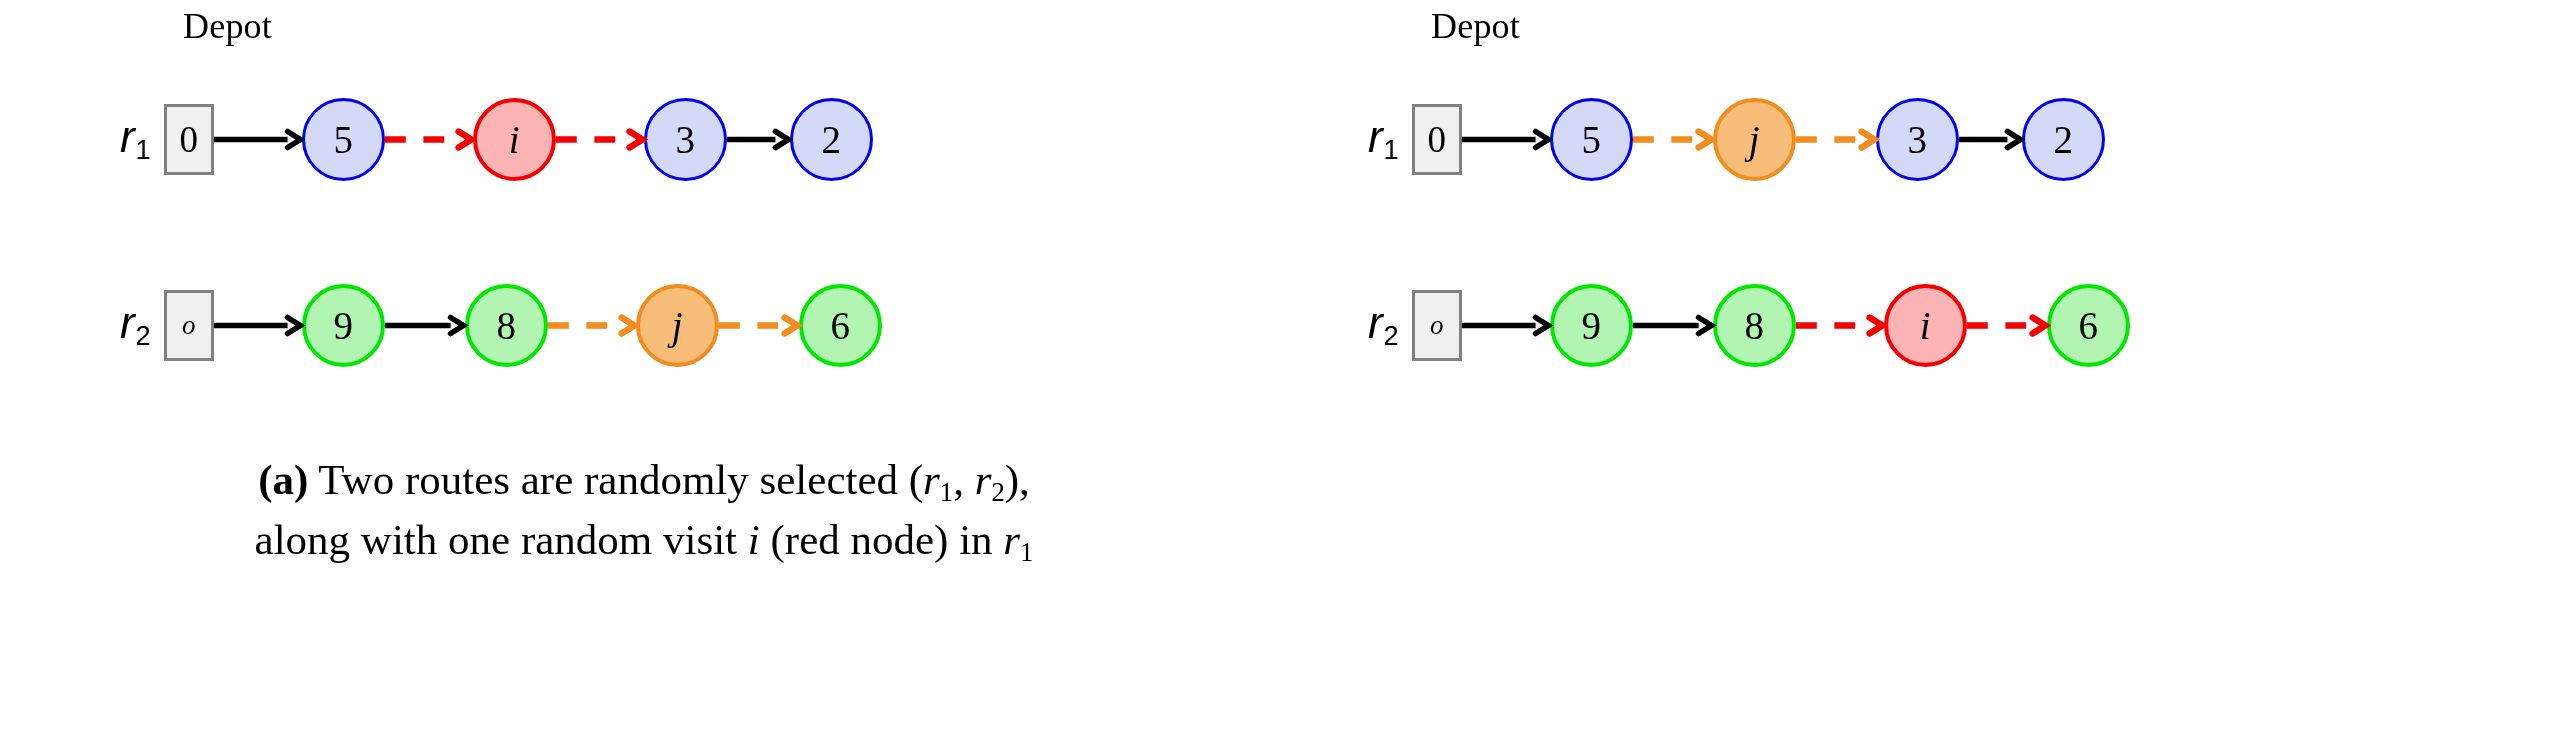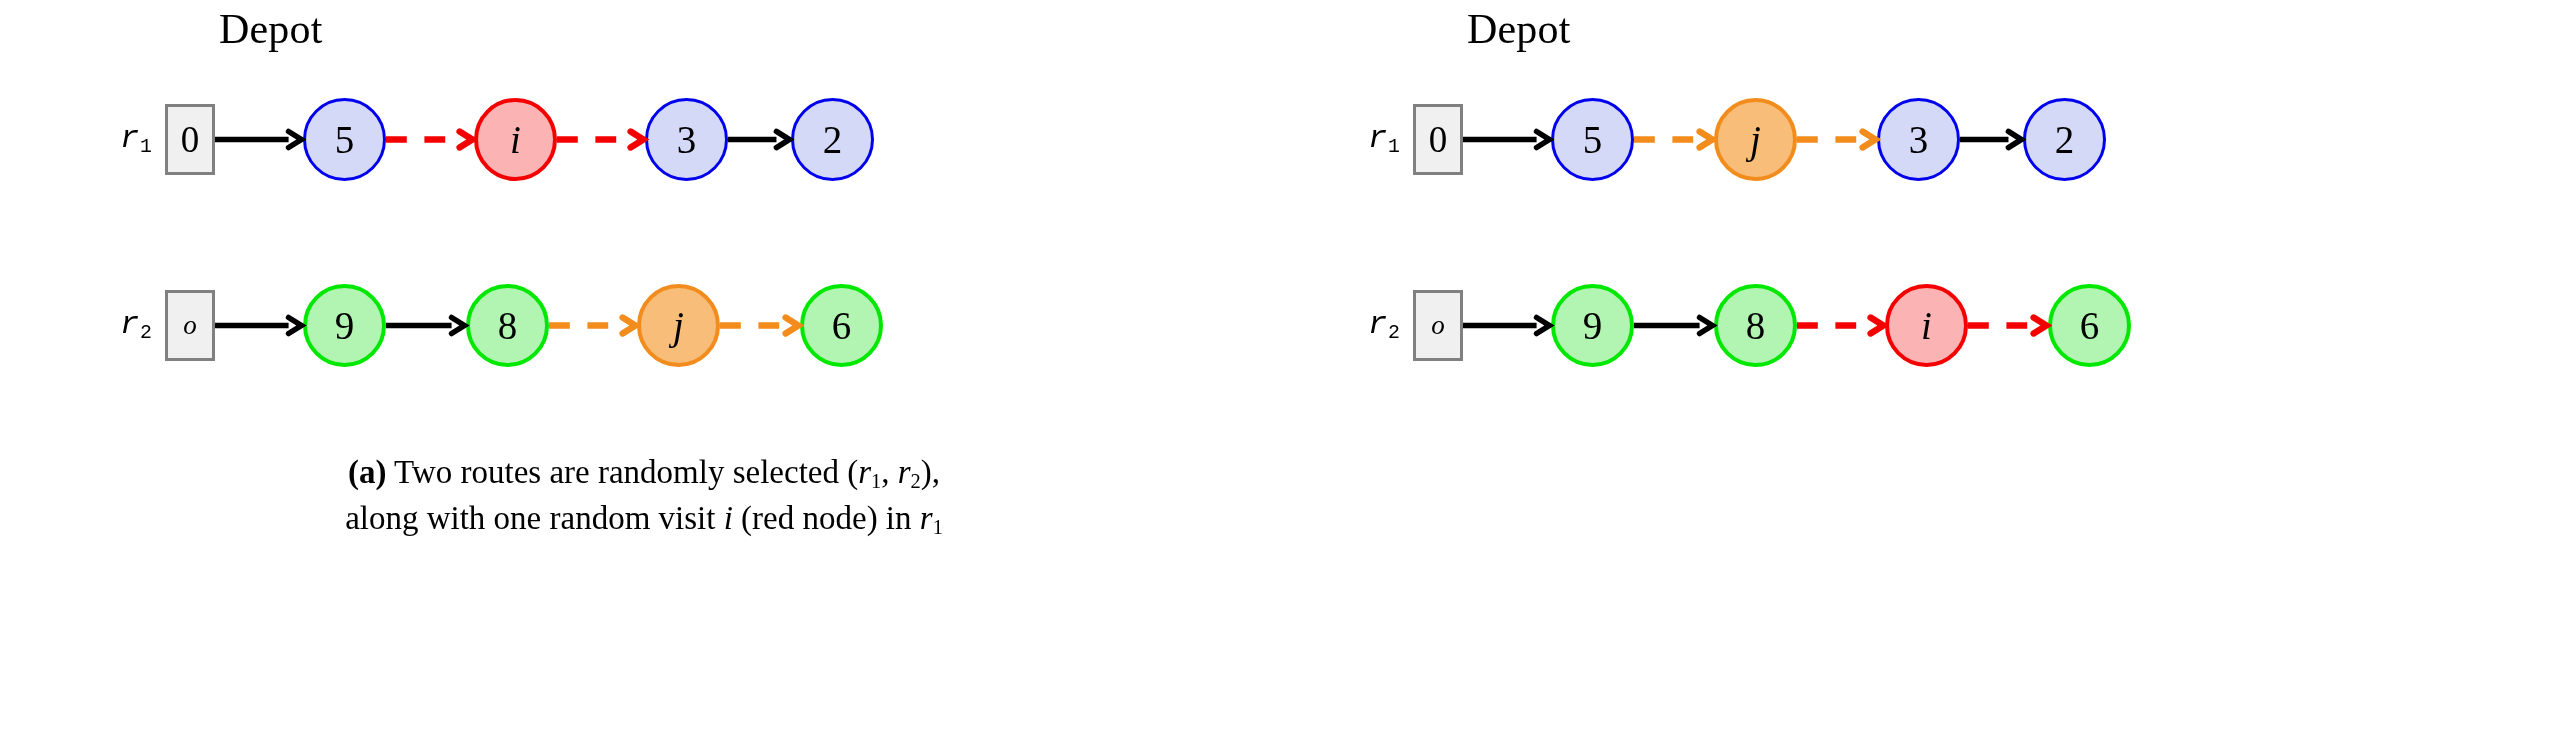--- a/index.html
+++ b/index.html
@@ -31,39 +31,38 @@
   }
   .diagram {
     position: relative;
     height: 450px;
     width: 100%;
   }
 
   
   .depot-label {
     position: absolute;
-    font-size: 42px;
+    font-size: 36px;
     font-family: "Liberation Serif", "DejaVu Serif", serif;
     white-space: nowrap;
     letter-spacing: 0.2px;
-    margin-left: 36px;
   }
 
   
   .route-row {
     position: absolute;
     display: flex;
     flex-direction: row;
     align-items: center;
     height: 104px;
   }
   .route-label {
-    font-size: 32px;
+    font-size: 44px;
     font-style: italic;
-    font-family: Liberation Mono, monospace;
+    font-family: Liberation Sans, sans-serif;
     margin-right: 13px;
     display: inline-block;
     white-space: nowrap;
   }
   .route-label sub {
     font-size: 0.62em;
     font-style: normal;
     vertical-align: -0.25em;
     margin-left: 0.8px;
   }
@@ -114,21 +113,21 @@
     display: flex;
     align-items: center;
     position: relative;
   }
   .arrow svg { display: block; overflow: visible; }
 
   
   .caption {
     padding: 0 64px;
     text-align: center;
-    font-size: 33px;
+    font-size: 43px;
     line-height: 1.38;
     font-family: "Liberation Serif", "DejaVu Serif", serif;
   }
   .caption .tag { font-weight: bold; }
   .caption i { font-style: italic; }
   .caption sub {
     font-size: 0.62em;
     font-style: normal;
     vertical-align: -0.25em;
   }

